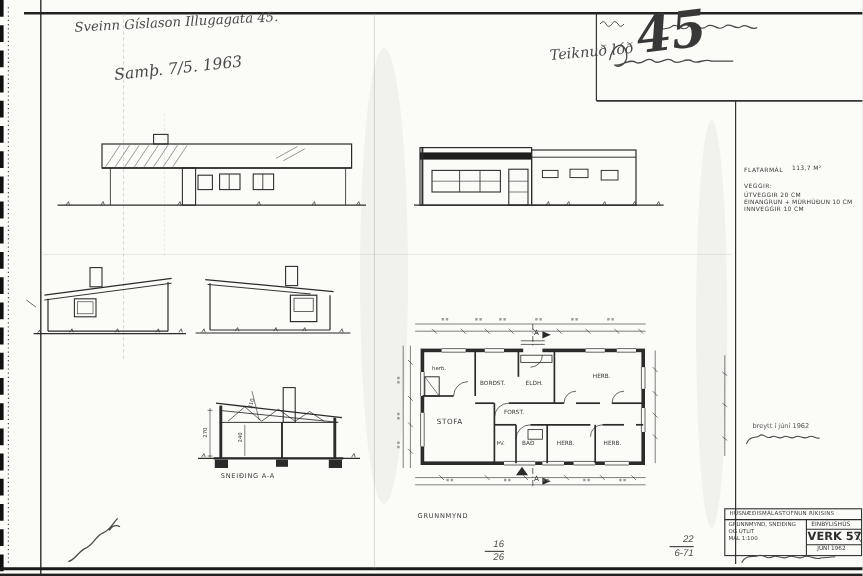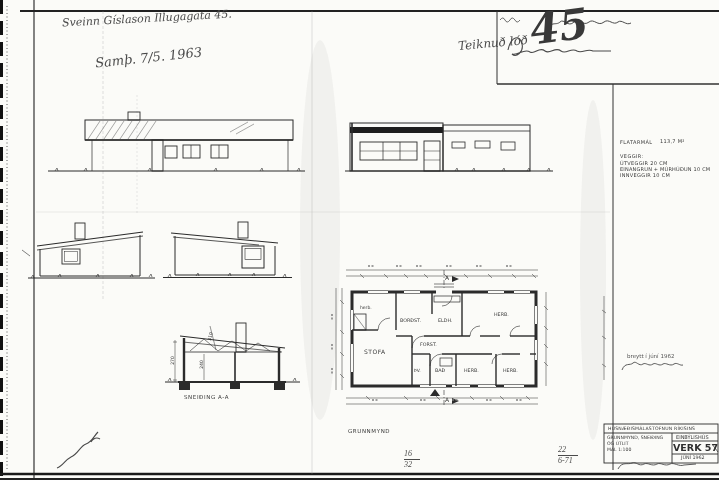--- a/index.html
+++ b/index.html
@@ -4,21 +4,21 @@
 <style>
   html,body{margin:0;padding:0;background:#d8d8d4;}
   .sheet{
     position:relative;width:719px;height:480px;margin:0 auto;
     background:#fbfbf8;overflow:hidden;
     font-family:"DejaVu Sans",sans-serif;color:#2b2b2b;
   }
   .t{position:absolute;white-space:nowrap;color:#3a3a3a;}
   .hw{position:absolute;white-space:nowrap;font-family:"DejaVu Serif",serif;
       font-style:italic;color:#4a4a4a;}
-  .frac{position:absolute;text-align:left;font-family:Liberation Serif, serif;
+  .frac{position:absolute;text-align:right;font-family:Liberation Sans, sans-serif;
         font-style:italic;color:#4a4a4a;font-size:8px;line-height:8px;}
   .frac .bar{border-top:1px solid #4a4a4a;margin:1px 0;}
   svg{position:absolute;left:0;top:0;}
   .stain{position:absolute;background:rgba(60,60,55,.05);border-radius:50%;}
 </style>
 </head>
 <body>
 
 <div class="sheet">
 
@@ -284,21 +284,21 @@
 
   <span class="hw" style="left:62px;top:12px;font-size:11px;transform:rotate(-3deg);">Sveinn Gíslason Illugagata 45.</span>
   <span class="hw" style="left:95px;top:50px;font-size:13px;transform:rotate(-6deg);">Samþ. 7/5. 1963</span>
   <span class="hw" style="left:458px;top:36px;font-size:12px;transform:rotate(-5deg);">Teiknuð lóð</span>
   <span class="hw" style="left:530px;top:2px;font-size:42px;font-weight:bold;transform:rotate(-7deg);color:#383838;">45</span>
   <span class="t" style="left:627px;top:353px;font-size:5.5px;color:#555;">breytt í júní 1962</span>
 
   <div class="frac" style="left:404px;top:450px;width:16px;">
     <div>16</div>
     <div class="bar"></div>
-    <div>32</div>
+    <div>26</div>
   </div>
   <div class="frac" style="left:558px;top:446px;width:20px;">
     <div>22</div>
     <div class="bar"></div>
     <div>6-71</div>
   </div>
 
   <span class="t" style="left:620px;top:139px;font-size:5px;letter-spacing:.4px;">FLATARMÁL</span>
   <span class="t" style="left:660px;top:138px;font-size:5px;letter-spacing:.3px;">113,7 M²</span>
   <span class="t" style="left:620px;top:153px;font-size:5px;letter-spacing:.4px;">VEGGIR:</span>

